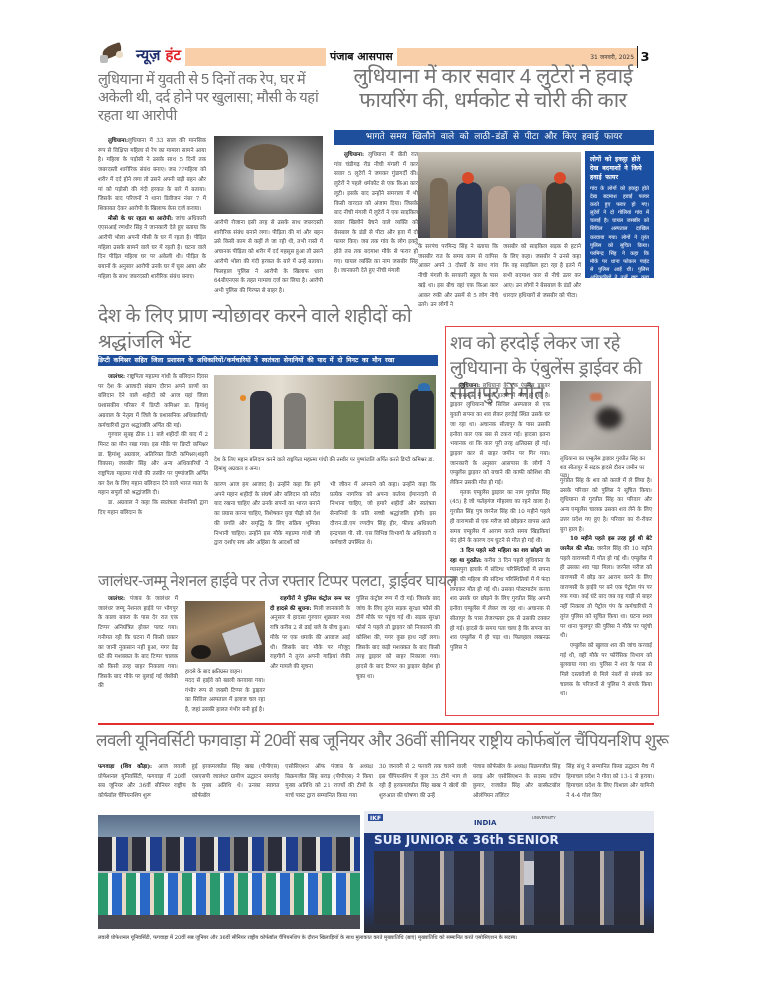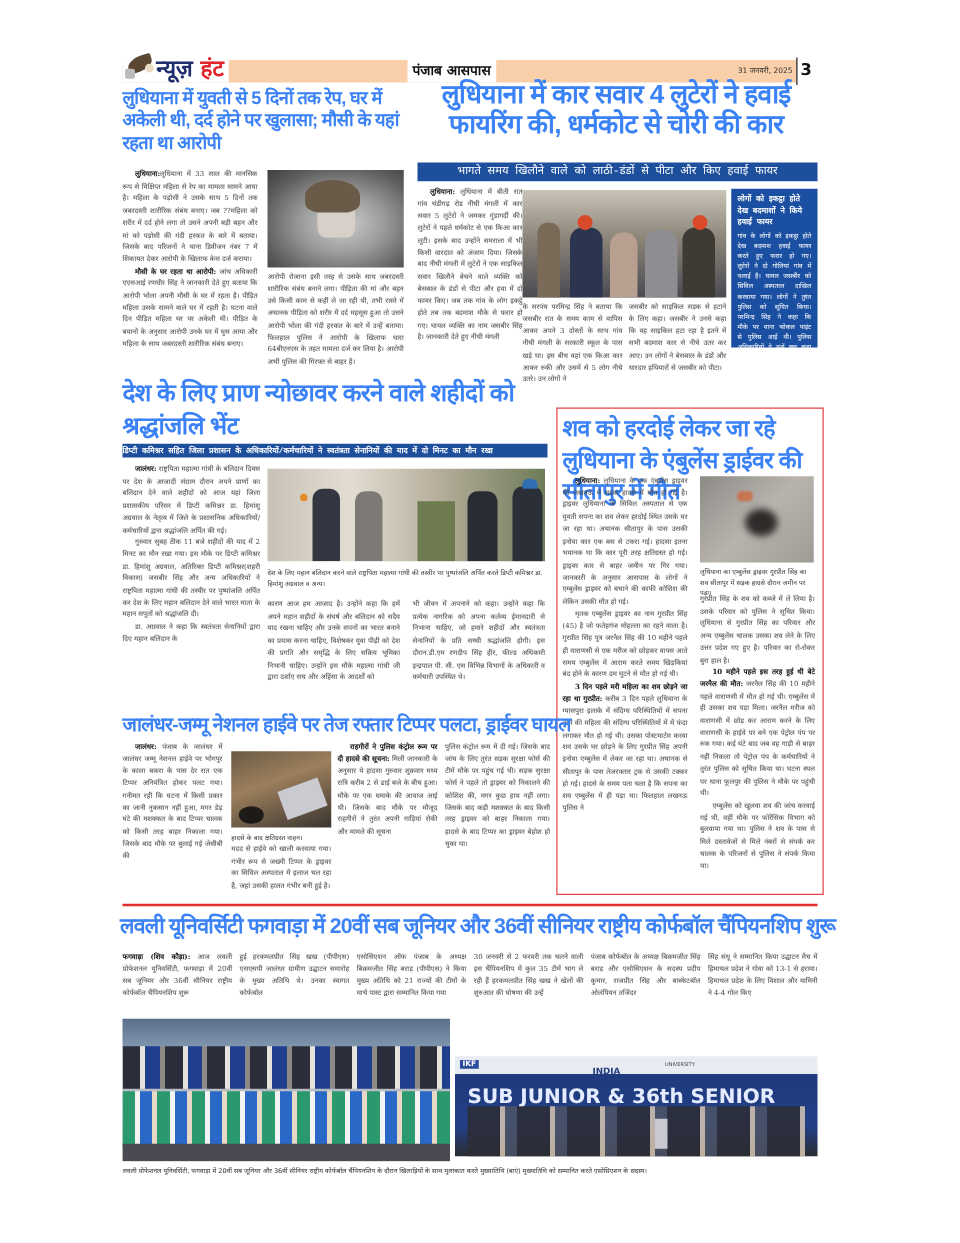--- a/index.html
+++ b/index.html
@@ -3,28 +3,28 @@
 <meta charset="utf-8">
 <style>
   html, body { margin:0; padding:0; background:#ffffff; }
   body { width:768px; height:994px; position:relative; overflow:hidden; font-family:"DejaVu Sans", sans-serif; color:#222; }
   .masthead { position:absolute; left:98px; top:48px; width:554px; height:18px; background:#f9cfa9; }
   .mast-logo { position:absolute; left:0; top:-6px; height:24px; display:flex; align-items:center; background:#fff; padding-right:4px; }
   .bird { width:26px; height:22px; position:relative; }
   .bird .wing { position:absolute; left:4px; top:2px; width:20px; height:12px; background:#5a4632; border-radius:60% 10% 60% 10%; transform:rotate(-18deg); }
   .bird .head { position:absolute; left:18px; top:8px; width:7px; height:7px; background:#e8dcc4; border-radius:50%; }
   .bird .paper { position:absolute; left:2px; top:12px; width:8px; height:8px; background:#bbb; border-radius:2px; }
-  .logo-text { font-family:"DejaVu Sans", sans-serif; font-weight:bold; font-size:18px; color:#1e2e6d; margin-left:1px; }
+  .logo-text { font-family:"DejaVu Sans", sans-serif; font-weight:bold; font-size:15px; color:#1e2e6d; margin-left:12px; }
   .logo-text .red { color:#e0242a; }
   .mast-center { position:absolute; left:228px; top:0; height:18px; background:#fff; padding:0 4px; font-weight:bold; font-size:11px; line-height:18px; color:#111; }
   .mast-date { position:absolute; right:18px; top:0; font-size:6px; line-height:18px; color:#333; }
   .mast-page { position:absolute; right:0; top:-2px; height:22px; width:14px; background:#fff; border-left:1px solid #222; font-weight:bold; font-size:13px; line-height:22px; text-align:center; color:#111; }
 
   .abs { position:absolute;font-family:Liberation Mono, monospace; }
-  .hl { font-family:"Liberation Sans Narrow","Liberation Sans", sans-serif; font-weight:bold; color:#3b82f6; line-height:1.1; letter-spacing:-0.5px; }
+  .hl { font-family:"Liberation Sans Narrow","Liberation Sans", sans-serif; font-weight:normal; color:#737373; line-height:1.1; letter-spacing:-0.5px; }
   .body-text { font-family:"DejaVu Serif", serif; font-size:5.6px; line-height:9.7px; color:#444; text-align:justify; }
   .body-text b { color:#111; }
   .cols { display:flex; gap:6px; }
   .col { flex:1; }
   .img { position:absolute; overflow:hidden; }
   .caption { font-family:"DejaVu Sans", sans-serif; font-size:5.3px; line-height:8.5px; color:#333; }
   .blue-strip { background:#1d4f9c; color:#fff; font-size:9px; text-align:center; line-height:15px; font-weight:normal; }
   .blue-box { background:#1b4fa2; color:#fff; padding:4px 5px; }
   .red-frame { border:1px solid #e64545; }
   .rule-red { height:2px; background:#e12e2e; }
@@ -163,22 +163,22 @@
   <div class="col">पंजाब कोर्फबॉल के अध्यक्ष बिक्रमजीत सिंह बराड़ और एसोसिएशन के सदस्य प्रदीप कुमार, राजप्रीत सिंह और बास्केटबॉल ओलंपियन तजिंदर</div>
   <div class="col">सिंह संधू ने सम्मानित किया उद्घाटन मैच में हिमाचल प्रदेश ने गोवा को 13-1 से हराया। हिमाचल प्रदेश के लिए विशाल और यामिनी ने 4-4 गोल किए</div>
 </div>
 
 <div class="img" style="left:98px; top:815px; width:262px; height:114px; background:linear-gradient(180deg,#5b6f8a 0%,#8aa0b8 25%,#c9c8c8 60%,#b8b3aa 100%);">
   <div style="position:absolute; left:0; top:22px; width:262px; height:34px; background:repeating-linear-gradient(90deg,#2b2d3a 0 14px,#e6e2dc 14px 18px,#1f3f8e 18px 30px,#8d8a86 30px 34px);"></div>
   <div style="position:absolute; left:0; top:58px; width:262px; height:46px; background:repeating-linear-gradient(90deg,#2a9a6e 0 10px,#f4f4f4 10px 14px,#2a68c8 14px 24px,#e8d9c6 24px 28px);"></div>
   <div style="position:absolute; left:0; top:100px; width:262px; height:14px; background:#4a4a52;"></div>
 </div>
 
-<div class="img" style="left:364px; top:845px; width:290px; height:80px; background:linear-gradient(180deg,#e8ecf2 0%,#e8ecf2 18%,#1f3b7e 18%,#233f86 70%,#2b2c33 100%);">
+<div class="img" style="left:364px; top:811px; width:290px; height:122px; background:linear-gradient(180deg,#e8ecf2 0%,#e8ecf2 18%,#1f3b7e 18%,#233f86 70%,#2b2c33 100%);">
   <span style="position:absolute; left:4px; top:3px; font-size:6px; font-weight:bold; color:#fff; background:#2b4c9b; padding:0 2px;">IKF</span>
   <span style="position:absolute; left:110px; top:8px; font-size:7px; font-weight:bold; color:#1f3b7e;">INDIA</span>
   <span style="position:absolute; left:168px; top:4px; font-size:4px; color:#444;">UNIVERSITY</span>
-  <span style="position:absolute; left:10px; top:22px; font-size:16px; font-weight:bold; color:#e6ecff; white-space:nowrap;text-align:center;">SUB JUNIOR &amp; 36th SENIOR</span>
+  <span style="position:absolute; left:10px; top:22px; font-size:12px; font-weight:bold; color:#e6ecff; white-space:nowrap;text-align:center;">SUB JUNIOR &amp; 36th SENIOR</span>
   <div style="position:absolute; left:10px; top:40px; width:270px; height:74px; background:repeating-linear-gradient(90deg,#2c2c34 0 26px,#d8c6b2 26px 30px,#4d5466 30px 40px);opacity:.85;"></div>
   <div style="position:absolute; left:160px; top:50px; width:10px; height:24px; background:#c8c8d0;"></div>
 </div>
 
 <div class="abs caption" style="left:98px; top:933px; width:556px; white-space:nowrap; overflow:hidden; font-size:5.2px;">लवली प्रोफेशनल यूनिवर्सिटी, फगवाड़ा में 20वीं सब जूनियर और 36वीं सीनियर राष्ट्रीय कोर्फबॉल चैंपियनशिप के दौरान खिलाड़ियों के साथ मुलाकात करते मुख्यातिथि (बाएं) मुख्यातिथि को सम्मानित करते एसोसिएशन के सदस्य।</div>
 
 </body></html>

